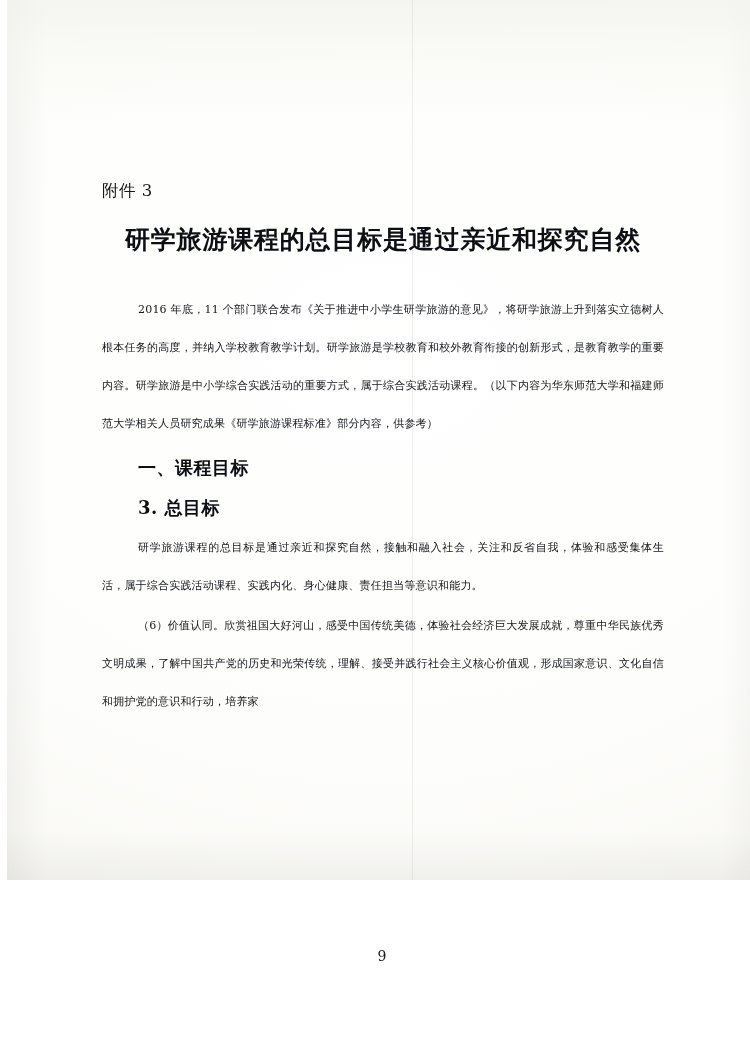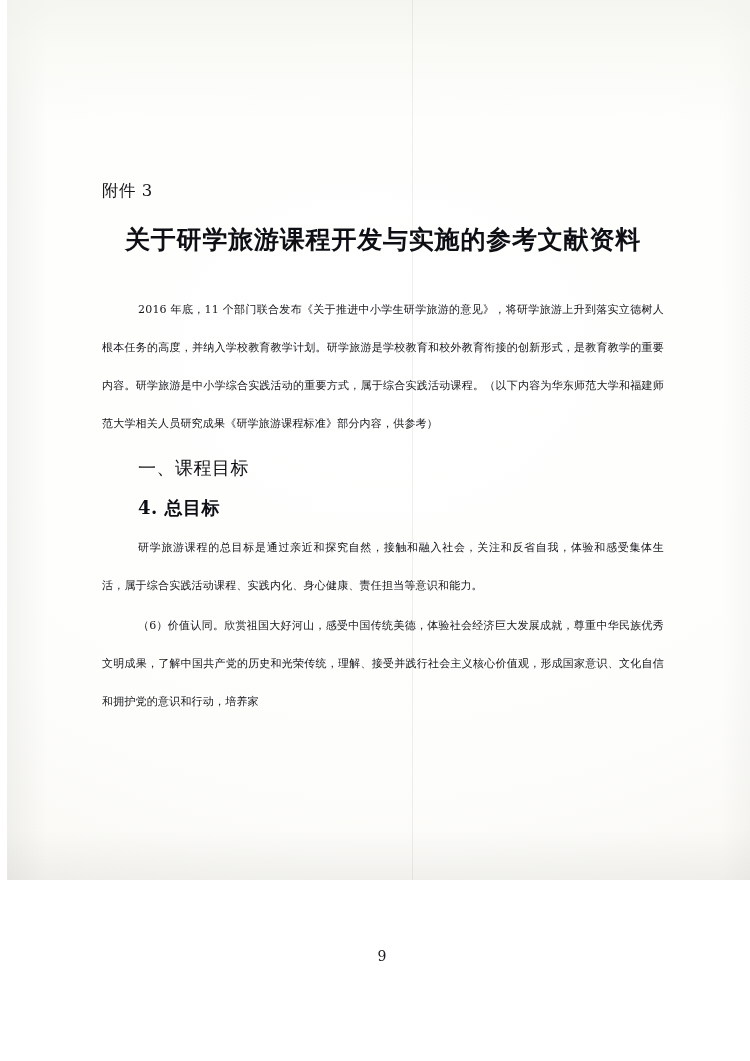--- a/index.html
+++ b/index.html
@@ -62,21 +62,21 @@
     margin: 0 0 2px 0;
     text-align: justify;
     text-justify: inter-ideograph;
     letter-spacing: 0.2px;
   }
   p.indent {
     text-indent: 36px;
   }
   h2.section {
     font-size: 18px;
-    font-weight: normal;
+    font-weight: bold;
     color: #0d0f14;
     margin: 6px 0 2px 0;
     text-indent: 36px;
     line-height: 38px;
     letter-spacing: 0.5px;
   }
   h3.subsection {
     font-size: 18px;
     font-weight: bold;
     color: #0d0f14;
@@ -115,27 +115,27 @@
 </head>
 <body>
 
 <div class="page">
   <div class="smudge-top"></div>
   <div class="fold"></div>
 
   <div class="content">
     <div class="attachment-label">附件 3</div>
 
-    <h1 class="doc-title">关于研学旅游课程开发与实施的参考文献资料</h1>
+    <h1 class="doc-title">研学旅游课程的总目标是通过亲近和探究自然</h1>
 
     <p class="para indent">2016 年底，11 个部门联合发布《关于推进中小学生研学旅游的意见》，将研学旅游上升到落实立德树人根本任务的高度，并纳入学校教育教学计划。研学旅游是学校教育和校外教育衔接的创新形式，是教育教学的重要内容。研学旅游是中小学综合实践活动的重要方式，属于综合实践活动课程。（以下内容为华东师范大学和福建师范大学相关人员研究成果《研学旅游课程标准》部分内容，供参考）</p>
 
     <h2 class="section">一、课程目标</h2>
 
-    <h3 class="subsection">4. 总目标</h3>
+    <h3 class="subsection">3. 总目标</h3>
 
     <p class="para indent">研学旅游课程的总目标是通过亲近和探究自然，接触和融入社会，关注和反省自我，体验和感受集体生活，属于综合实践活动课程、实践内化、身心健康、责任担当等意识和能力。</p>
 
     <p class="para indent">（6）价值认同。欣赏祖国大好河山，感受中国传统美德，体验社会经济巨大发展成就，尊重中华民族优秀文明成果，了解中国共产党的历史和光荣传统，理解、接受并践行社会主义核心价值观，形成国家意识、文化自信和拥护党的意识和行动，培养家</p>
   </div>
 
   <div class="page-number">9</div>
 </div>
 
 </body></html>

